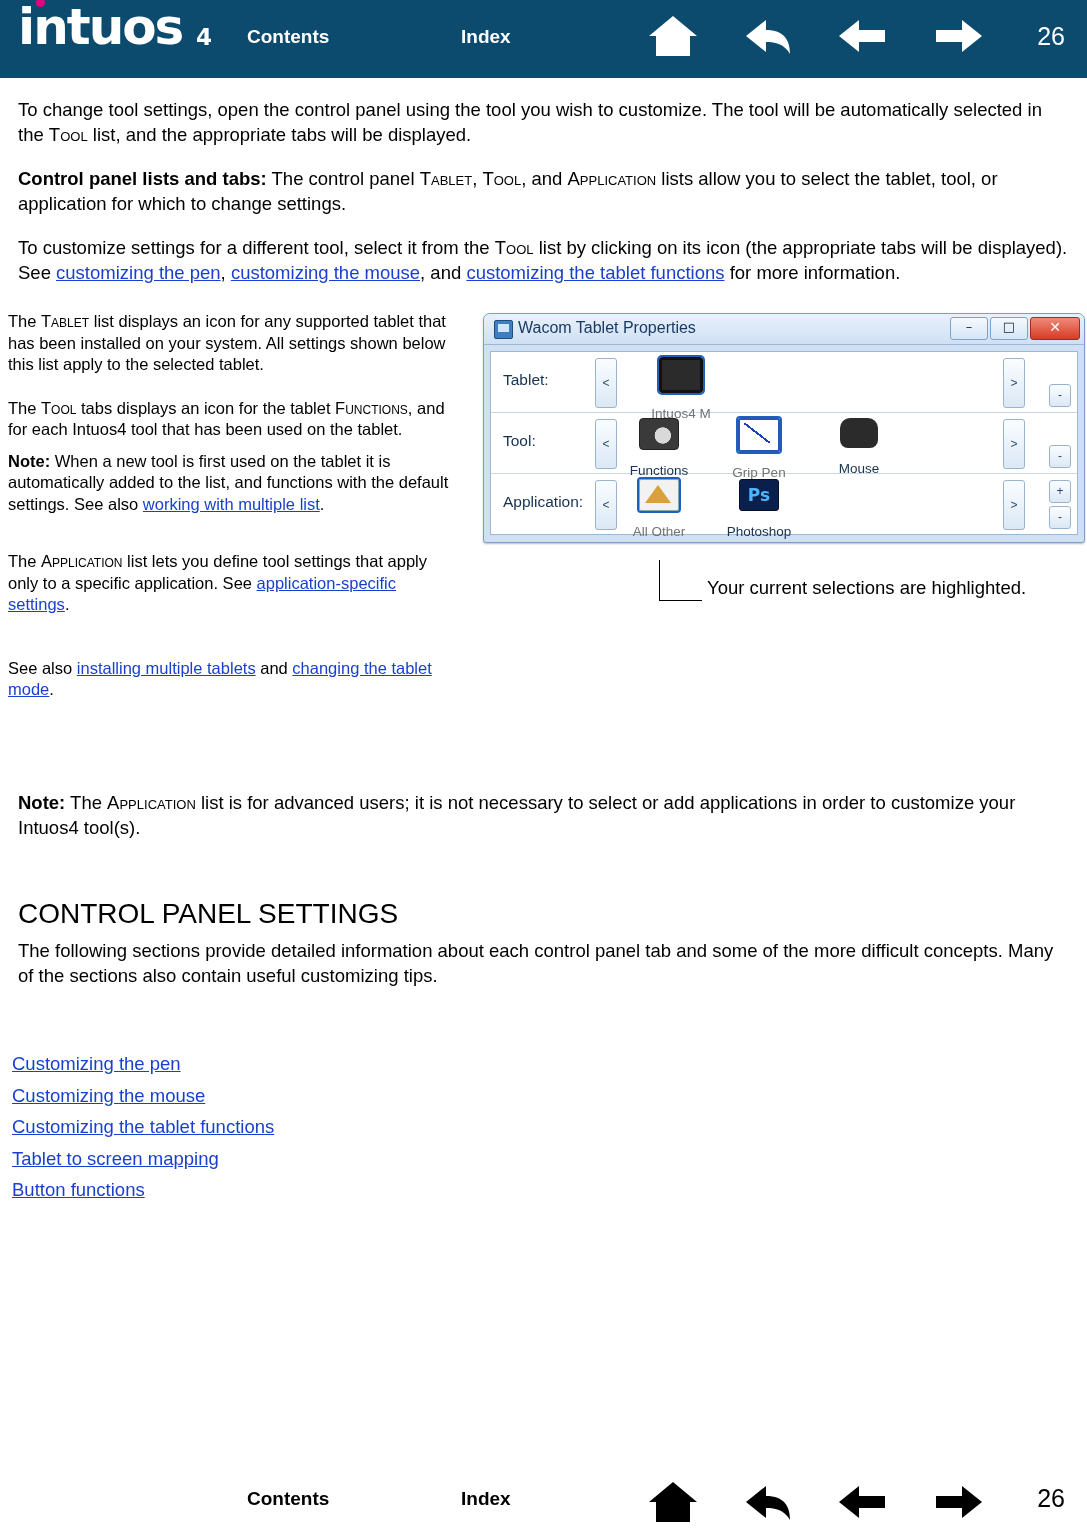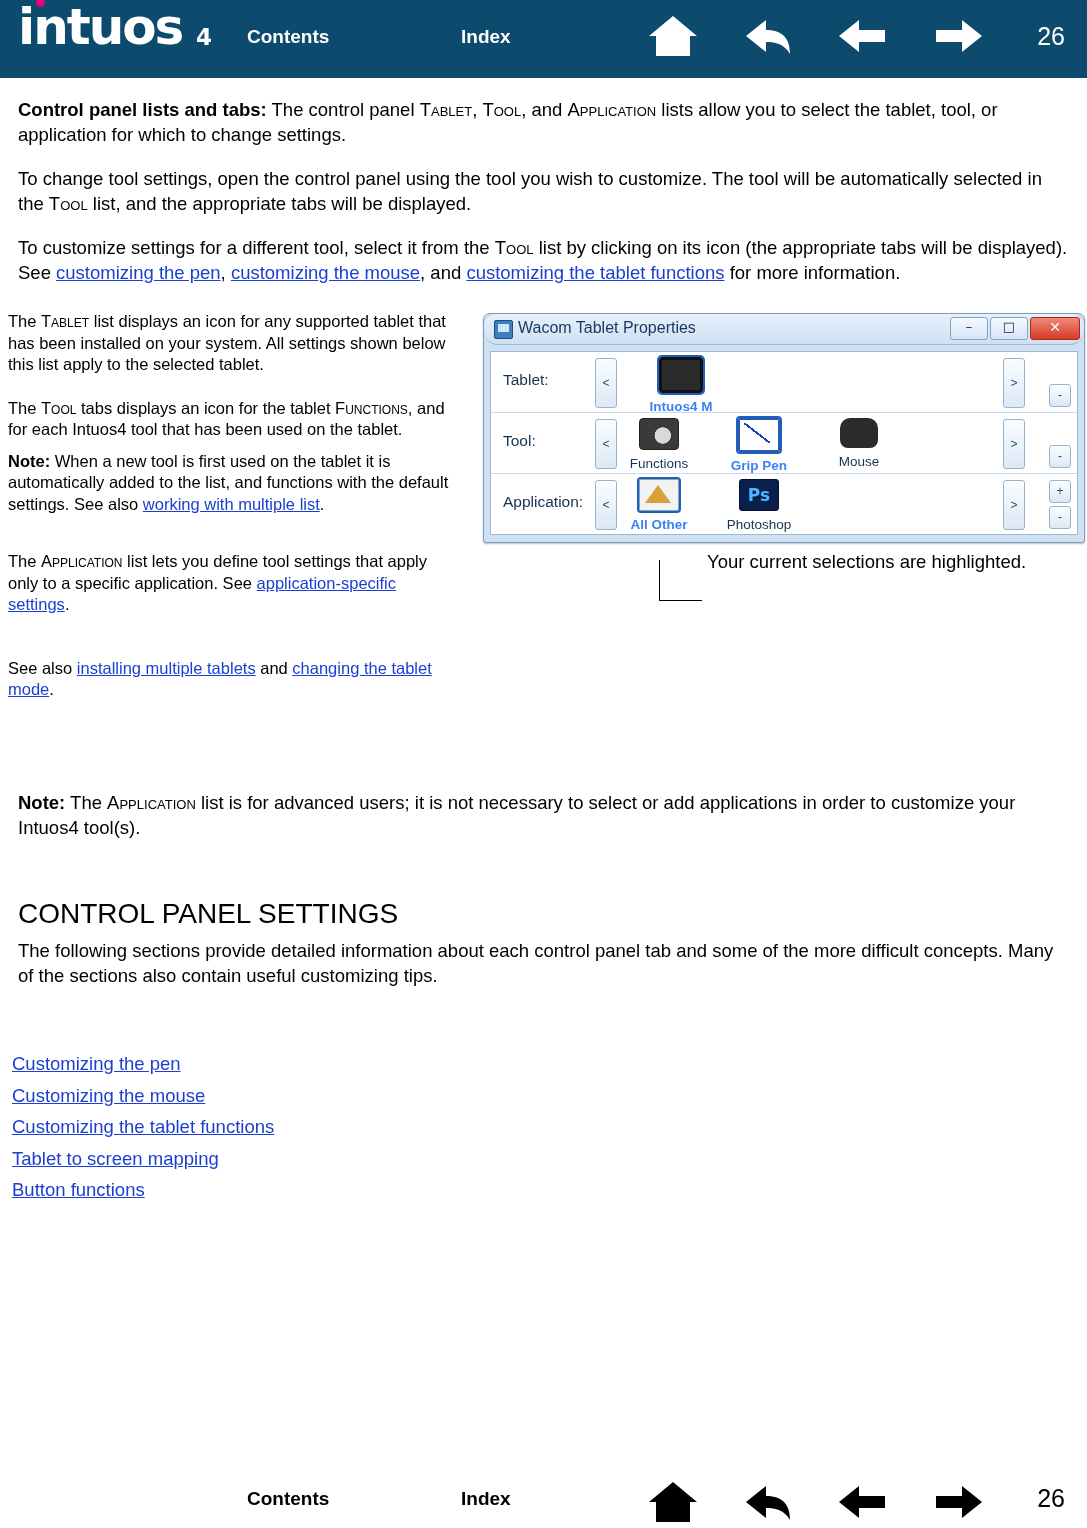--- a/index.html
+++ b/index.html
@@ -133,21 +133,20 @@
     border: 1px solid #7a9ec4;
     border-radius: 7px 7px 3px 3px;
     box-shadow: 0 1px 2px rgba(0,0,0,0.25);
     overflow: hidden;
   }
   .ww-titlebar {
     height: 30px;
     background: linear-gradient(to bottom, #e8f1fb, #cfe0f3);
     position: relative;
     border-bottom: 1px solid #9cb8d6;
-    border-radius: 14px;
   }
   .ww-title {
     position: absolute;
     left: 34px;
     top: 5px;
     font-size: 16px;
     color: #1a3a63;
   }
   .ww-icon {
     position: absolute;
@@ -252,26 +251,26 @@
   .item {
     position: absolute;
     top: 3px;
     width: 100px;
     text-align: center;
     font-size: 13.5px;
   }
   .item .thumb {
     width: 38px;
     height: 30px;
-    margin: 2px auto 6px auto;
+    margin: 2px auto 13px auto;
     position: relative;
     text-align: center;
   }
   .item .cap { display: block; font-size: 13.5px; color: #17334f; }
-  .item.selected .cap { color: #3b82f6; font-weight: bold; }
+  .item.selected .cap { color: #737373; font-weight: normal; }
   .sel-box {
     outline: 2px solid #1c5fbf;
     border-radius: 2px;
   }
   .thumb-tablet {
     background: #2b2b2b;
     border: 3px solid #111;
     border-radius: 3px;
   }
   .thumb-functions {
@@ -327,21 +326,21 @@
     left: 659px;
     top: 560px;
     width: 42px;
     height: 40px;
     border-left: 1.5px solid #000;
     border-bottom: 1.5px solid #000;
   }
   .caption-text {
     position: absolute;
     left: 707px;
-    top: 551px;
+    top: 577px;
     font-size: 18.5px;
   }
 
   
   .note-para {
     position: absolute;
     left: 18px;
     top: 790px;
     width: 1055px;
     font-size: 18.5px;
@@ -429,23 +428,23 @@
       <svg width="56" height="48" viewBox="0 0 56 48">
         <polygon points="52,24 32,8 32,18 6,18 6,30 32,30 32,40" fill="#ffffff"></polygon>
       </svg>
     </div>
   </div>
   <div class="page-num-top">26</div>
 </div>
 
 <div class="content">
 
+  <p class="para"><span>To change tool settings, open the control panel using the tool you wish to customize.  The tool will be automatically selected in the </span><span class="sc">Tool</span><span> list, and the appropriate tabs will be displayed.</span></p>
+
   <p class="para"><span class="b">Control panel lists and tabs:</span><span> The control panel </span><span class="sc">Tablet</span><span>, </span><span class="sc">Tool</span><span>, and </span><span class="sc">Application</span><span> lists allow you to select the tablet, tool, or application for which to change settings.</span></p>
-
-  <p class="para"><span>To change tool settings, open the control panel using the tool you wish to customize.  The tool will be automatically selected in the </span><span class="sc">Tool</span><span> list, and the appropriate tabs will be displayed.</span></p>
 
   <p class="para"><span>To customize settings for a different tool, select it from the </span><span class="sc">Tool</span><span> list by clicking on its icon (the appropriate tabs will be displayed).  See </span><a class="link" href="#">customizing the pen</a><span>, </span><a class="link" href="#">customizing the mouse</a><span>, and </span><a class="link" href="#">customizing the tablet functions</a><span> for more information.</span></p>
 </div>
 
 <div class="callout-col">
   <p class="blk"><span>The </span><span class="callout-sc">Tablet</span><span> list displays an icon for any supported tablet that has been installed on your system.  All settings shown below this list apply to the selected tablet.</span></p>
 
   <p><span>The </span><span class="callout-sc">Tool</span><span> tabs displays an icon for the tablet </span><span class="callout-sc">Functions</span><span>, and for each Intuos4 tool that has been used on the tablet.</span></p>
 
   <p class="blk" style="margin-top:10px"><span class="b">Note:</span><span> When a new tool is first used on the tablet it is automatically added to the list, and functions with the default settings.  See also </span><a class="link" href="#">working with multiple list</a><span>.</span></p>

